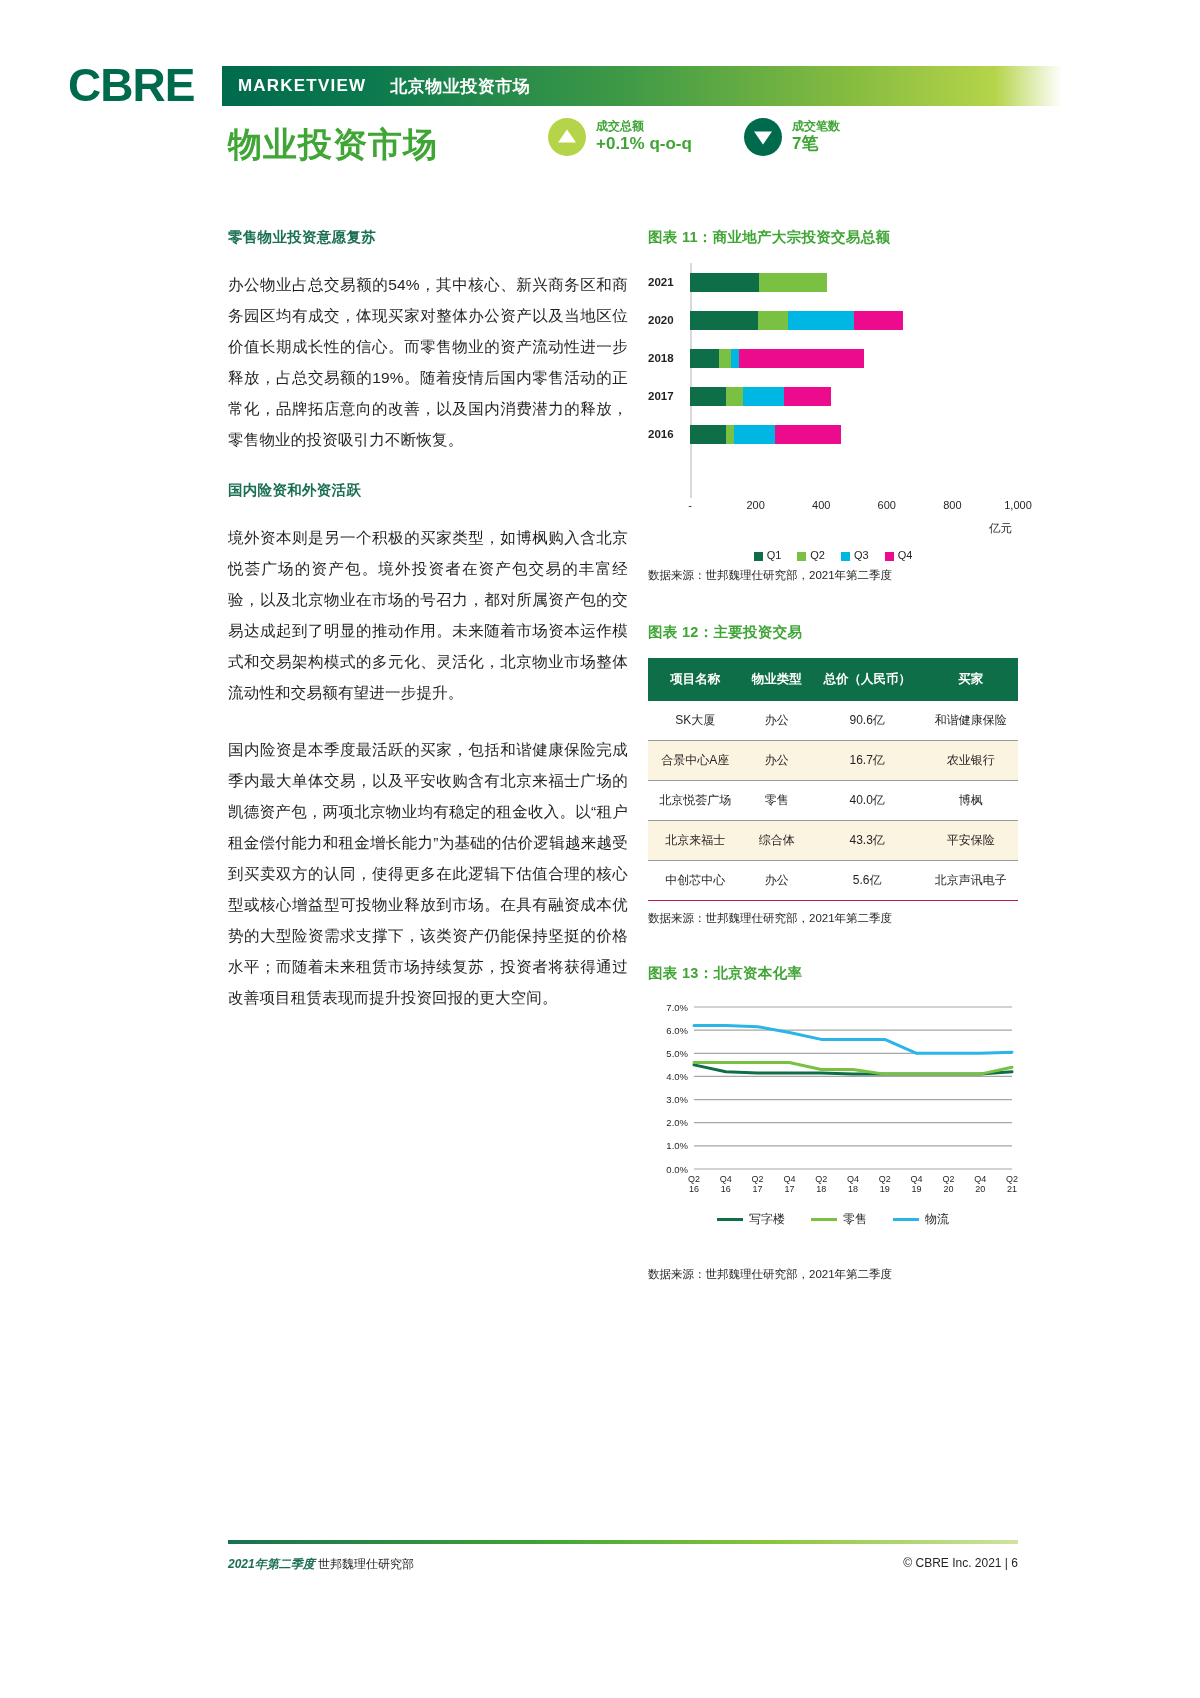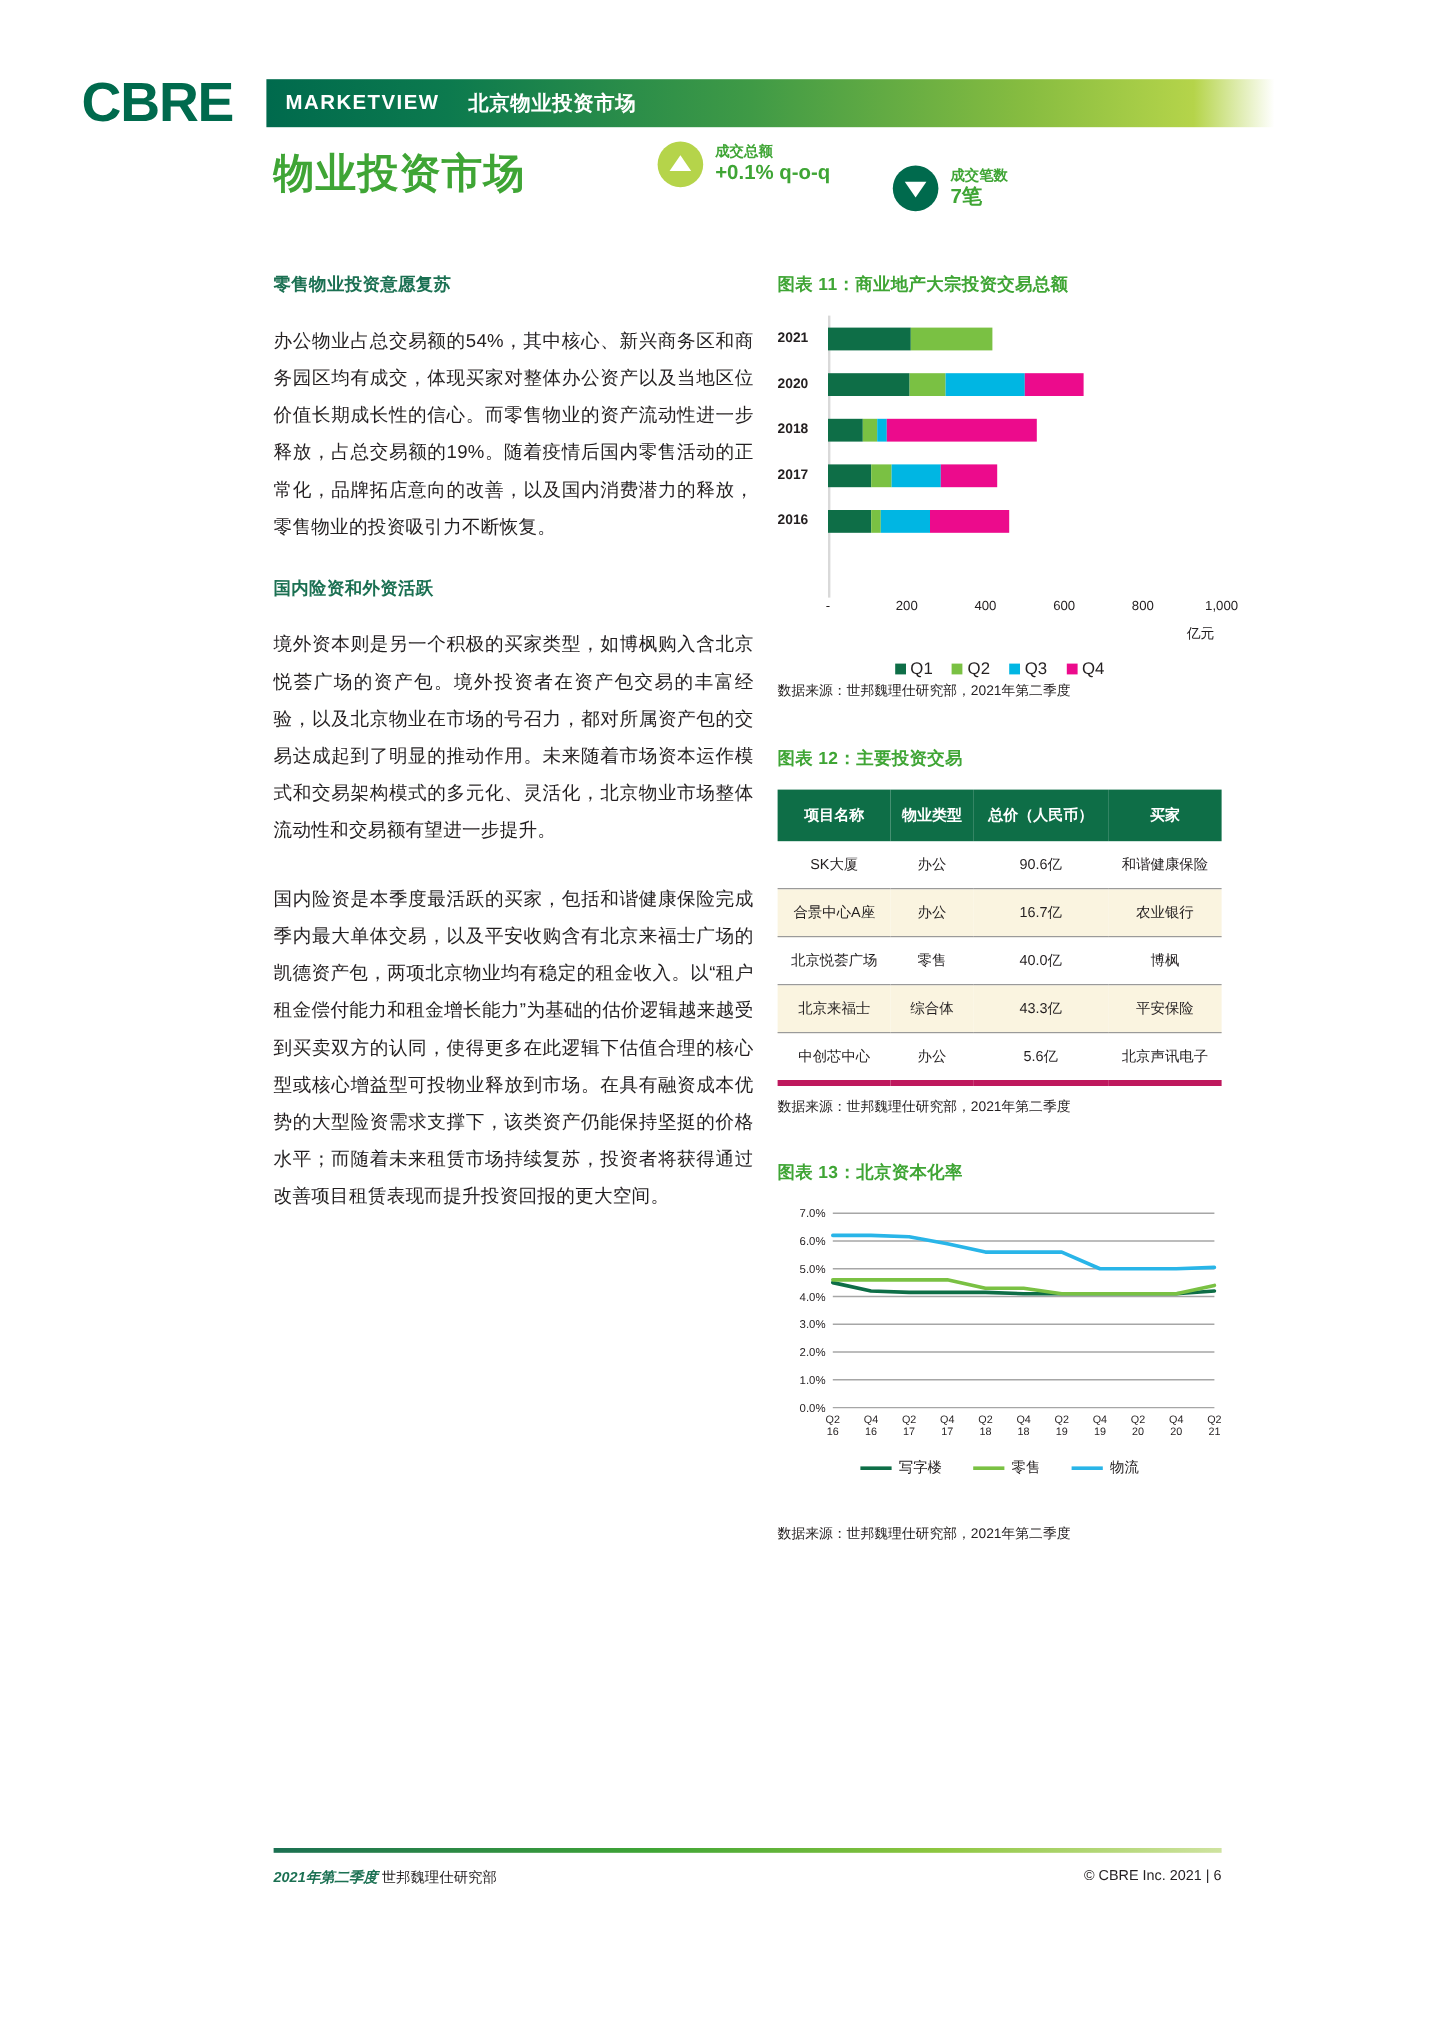--- a/index.html
+++ b/index.html
@@ -29,21 +29,21 @@
     color:#ffffff; font-size:17px; font-weight:bold; letter-spacing:1.2px;
   }
   .mv-sub { color:#ffffff; font-size:17px; font-weight:bold; margin-left:24px; letter-spacing:0.5px;}
   .page-title {
     position:absolute; left:228px; top:122px;
     font-size:34px; font-weight:bold; color:#3fa535;
     letter-spacing:1px;
   }
   .kpi { position:absolute; display:flex; align-items:center; }
   .kpi-1 { left:548px; top:118px; }
-  .kpi-2 { left:744px; top:118px;margin-top:20px; }
+  .kpi-2 { left:744px; top:118px; }
   .kpi-circle { width:38px; height:38px; border-radius:50%; position:relative; }
   .kpi-circle.light { background:#b5d44a; }
   .kpi-circle.dark { background:#006a4d; }
   .kpi-circle .tri-up {
     position:absolute; left:50%; top:50%; transform:translate(-50%,-58%);
     width:0;height:0;border-left:9px solid transparent;border-right:9px solid transparent;
     border-bottom:13px solid #ffffff;
   }
   .kpi-circle .tri-down {
     position:absolute; left:50%; top:50%; transform:translate(-50%,-42%);
@@ -77,35 +77,35 @@
   .bc-row { display:flex; align-items:center; height:30px; margin-bottom:8px; }
   .bc-ylab { width:42px; font-size:11.5px; font-weight:bold; color:#231f20; text-align:left; }
   .bc-track { position:relative; flex:1; height:19px; }
   .bc-bar { position:absolute; top:0; height:19px; display:flex; }
   .bc-seg { height:19px; }
   .bc-axisline { position:absolute; left:42px; top:0px; width:2px; height:235px; background:#d9d9d9; }
   .bc-ticks { position:absolute; left:42px; top:236px; width:328px; height:20px; }
   .bc-tick { position:absolute; font-size:11px; color:#231f20; transform:translateX(-50%); white-space:nowrap;}
   .bc-unit { position:absolute; right:6px; top:258px; font-size:11.5px; color:#231f20; }
   .bc-legend { position:absolute; left:0; top:286px; width:370px; display:flex; justify-content:center; gap:16px; }
-  .lg-item { display:flex; align-items:center; gap:4px; font-size:14px; color:#231f20; }
+  .lg-item { display:flex; align-items:flex-end; gap:4px; font-size:11px; color:#231f20; }
   .lg-swatch { width:9px; height:9px; display:inline-block; }
 
   
   .tbl { width:370px; border-collapse:collapse; font-size:12px; }
   .tbl thead th {
     background:#0e6e47; color:#ffffff; font-weight:bold; font-size:12.5px;
     padding:13px 4px; text-align:center; border:none;
   }
   .tbl tbody td {
     padding:11px 4px; text-align:center; color:#231f20; font-size:12px;
     border-bottom:1px solid #9a9a9a;
   }
   .tbl tbody tr:nth-child(even) td { background:#faf4e0; }
-  .tbl tbody tr:last-child td { border-bottom:5px solid #be185d; }
+  .tbl tbody tr:last-child td { border-bottom:1px solid #be185d; }
 
   
   .linechart { position:relative; width:370px; height:250px; }
   .lc-legend { position:absolute; left:0; top:212px; width:370px; display:flex; justify-content:center; gap:26px; }
   .lg-line { width:26px; height:3px; display:inline-block; }
   .lg-item2 { display:flex; align-items:center; gap:6px; font-size:12px; color:#231f20; }
 
   
   .footer-rule {
     position:absolute; left:228px; top:1540px; width:790px; height:4px;

